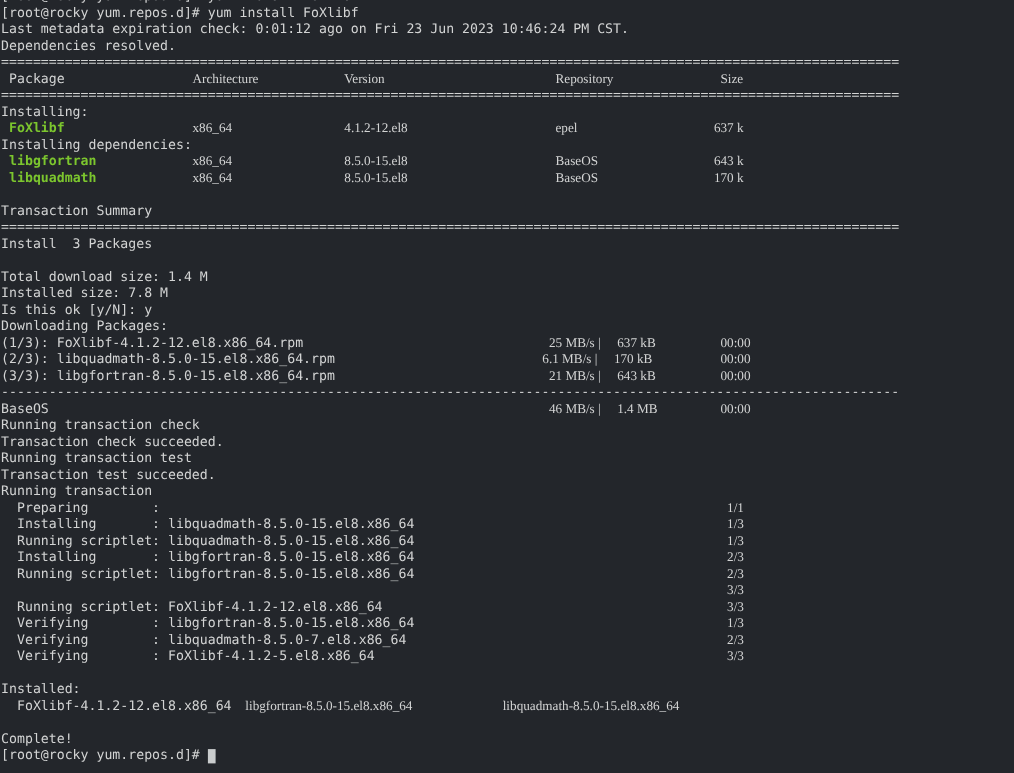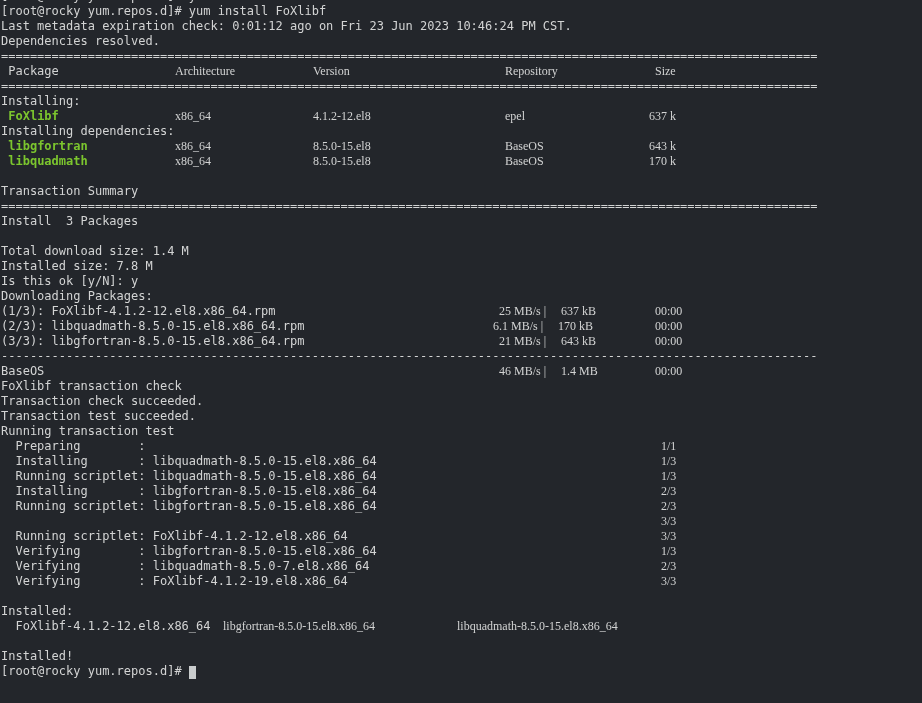--- a/index.html
+++ b/index.html
@@ -78,34 +78,35 @@
       <div class="line"></div>
       <div class="line">Total download size: 1.4 M</div>
       <div class="line">Installed size: 7.8 M</div>
       <div class="line">Is this ok [y/N]: y</div>
       <div class="line">Downloading Packages:</div>
       <div class="line"><span class="">(1/3): FoXlibf-4.1.2-12.el8.x86_64.rpm</span><span class="abs" style="--c: 83;">25 MB/s |     637 kB</span><span class="abs" style="--c: 109;">00:00</span></div>
       <div class="line"><span class="">(2/3): libquadmath-8.5.0-15.el8.x86_64.rpm</span><span class="abs" style="--c: 82;">6.1 MB/s |     170 kB</span><span class="abs" style="--c: 109;">00:00</span></div>
       <div class="line"><span class="">(3/3): libgfortran-8.5.0-15.el8.x86_64.rpm</span><span class="abs" style="--c: 83;">21 MB/s |     643 kB</span><span class="abs" style="--c: 109;">00:00</span></div>
       <div class="line"><span class="">-----------------------------------------------------------------------------------------------------------------</span></div>
       <div class="line"><span class="">BaseOS</span><span class="abs" style="--c: 83;">46 MB/s |     1.4 MB</span><span class="abs" style="--c: 109;">00:00</span></div>
-      <div class="line">FoXlibf transaction check</div>
+      <div class="line">Running transaction check</div>
       <div class="line">Transaction check succeeded.</div>
+      <div class="line">Running transaction test</div>
       <div class="line">Transaction test succeeded.</div>
-      <div class="line">Running transaction test</div>
+      <div class="line">Running transaction</div>
       <div class="line"><span class="">  Preparing        :</span><span class="abs" style="--c: 110;">1/1</span></div>
       <div class="line"><span class="">  Installing       : libquadmath-8.5.0-15.el8.x86_64</span><span class="abs" style="--c: 110;">1/3</span></div>
       <div class="line"><span class="">  Running scriptlet: libquadmath-8.5.0-15.el8.x86_64</span><span class="abs" style="--c: 110;">1/3</span></div>
       <div class="line"><span class="">  Installing       : libgfortran-8.5.0-15.el8.x86_64</span><span class="abs" style="--c: 110;">2/3</span></div>
       <div class="line"><span class="">  Running scriptlet: libgfortran-8.5.0-15.el8.x86_64</span><span class="abs" style="--c: 110;">2/3</span></div>
       <div class="line"><span class="abs" style="--c: 110;">3/3</span></div>
       <div class="line"><span class="">  Running scriptlet: FoXlibf-4.1.2-12.el8.x86_64</span><span class="abs" style="--c: 110;">3/3</span></div>
       <div class="line"><span class="">  Verifying        : libgfortran-8.5.0-15.el8.x86_64</span><span class="abs" style="--c: 110;">1/3</span></div>
       <div class="line"><span class="">  Verifying        : libquadmath-8.5.0-7.el8.x86_64</span><span class="abs" style="--c: 110;">2/3</span></div>
-      <div class="line"><span class="">  Verifying        : FoXlibf-4.1.2-19.el8.x86_64</span><span class="abs" style="--c: 110;">3/3</span></div>
+      <div class="line"><span class="">  Verifying        : FoXlibf-4.1.2-5.el8.x86_64</span><span class="abs" style="--c: 110;">3/3</span></div>
       <div class="line"></div>
       <div class="line">Installed:</div>
       <div class="line"><span class="">  FoXlibf-4.1.2-12.el8.x86_64</span><span class="abs" style="--c: 37;">libgfortran-8.5.0-15.el8.x86_64</span><span class="abs" style="--c: 76;">libquadmath-8.5.0-15.el8.x86_64</span></div>
       <div class="line"></div>
-      <div class="line">Installed!</div>
+      <div class="line">Complete!</div>
       <div class="line"><span class="">[root@rocky yum.repos.d]# </span><span class="cursor"> </span></div>
     </div>
 </div>
 
 </body></html>

